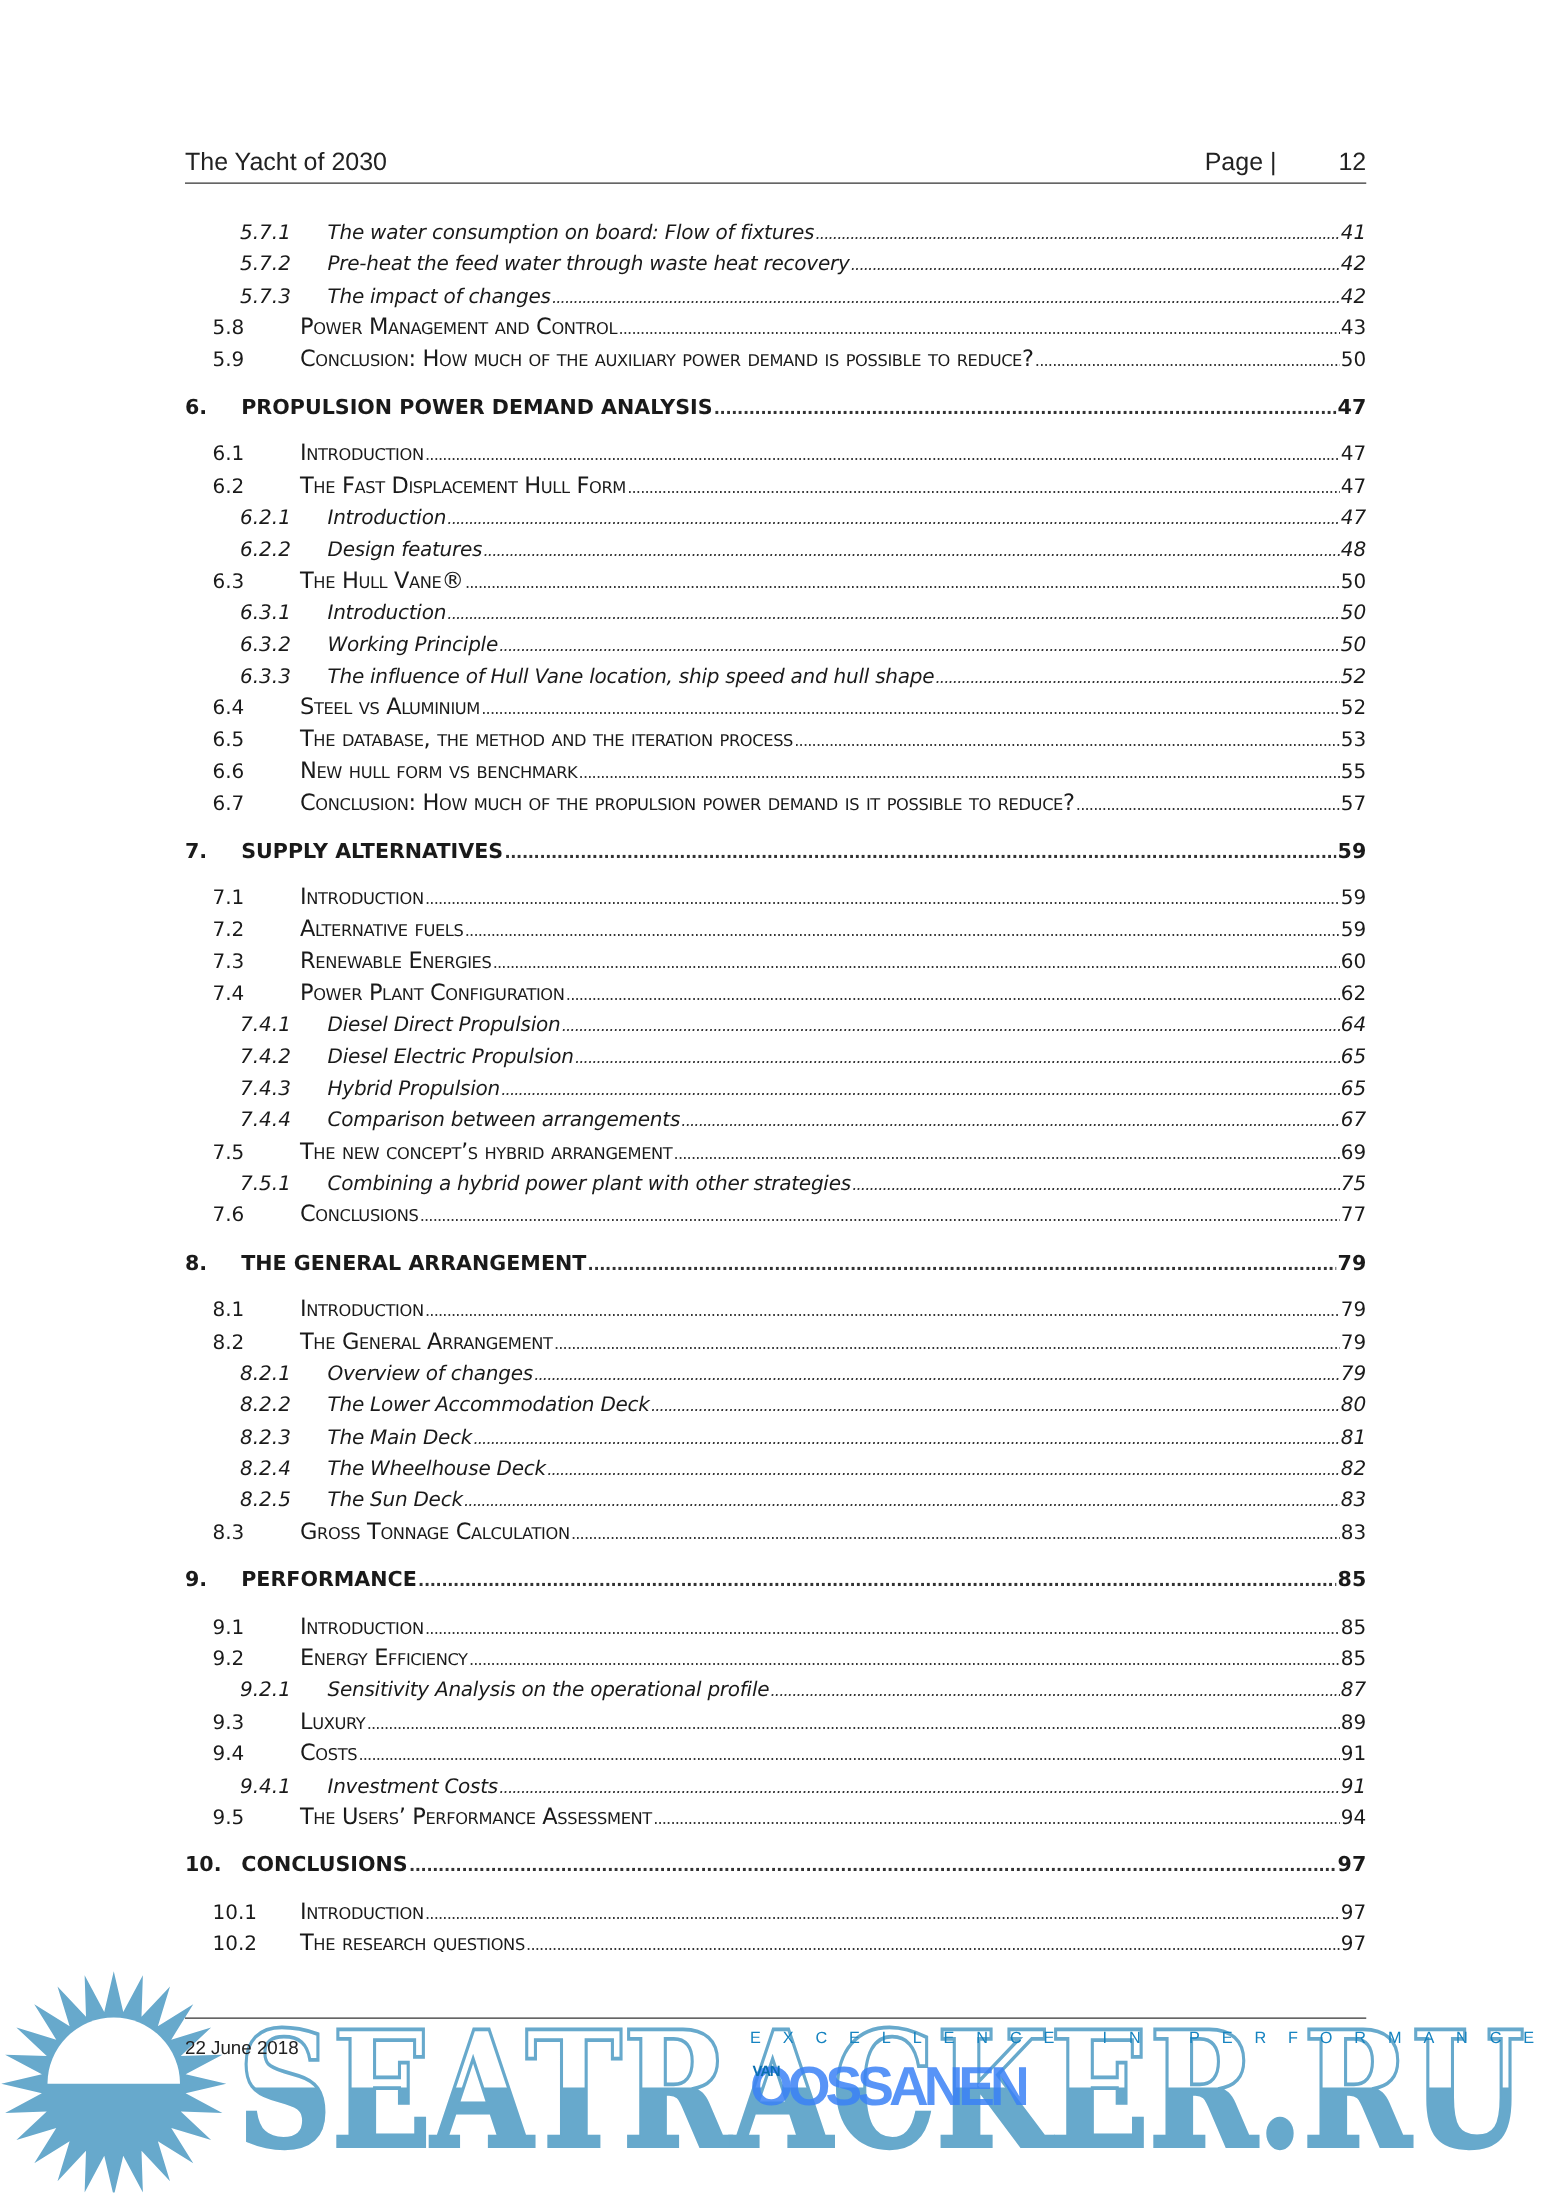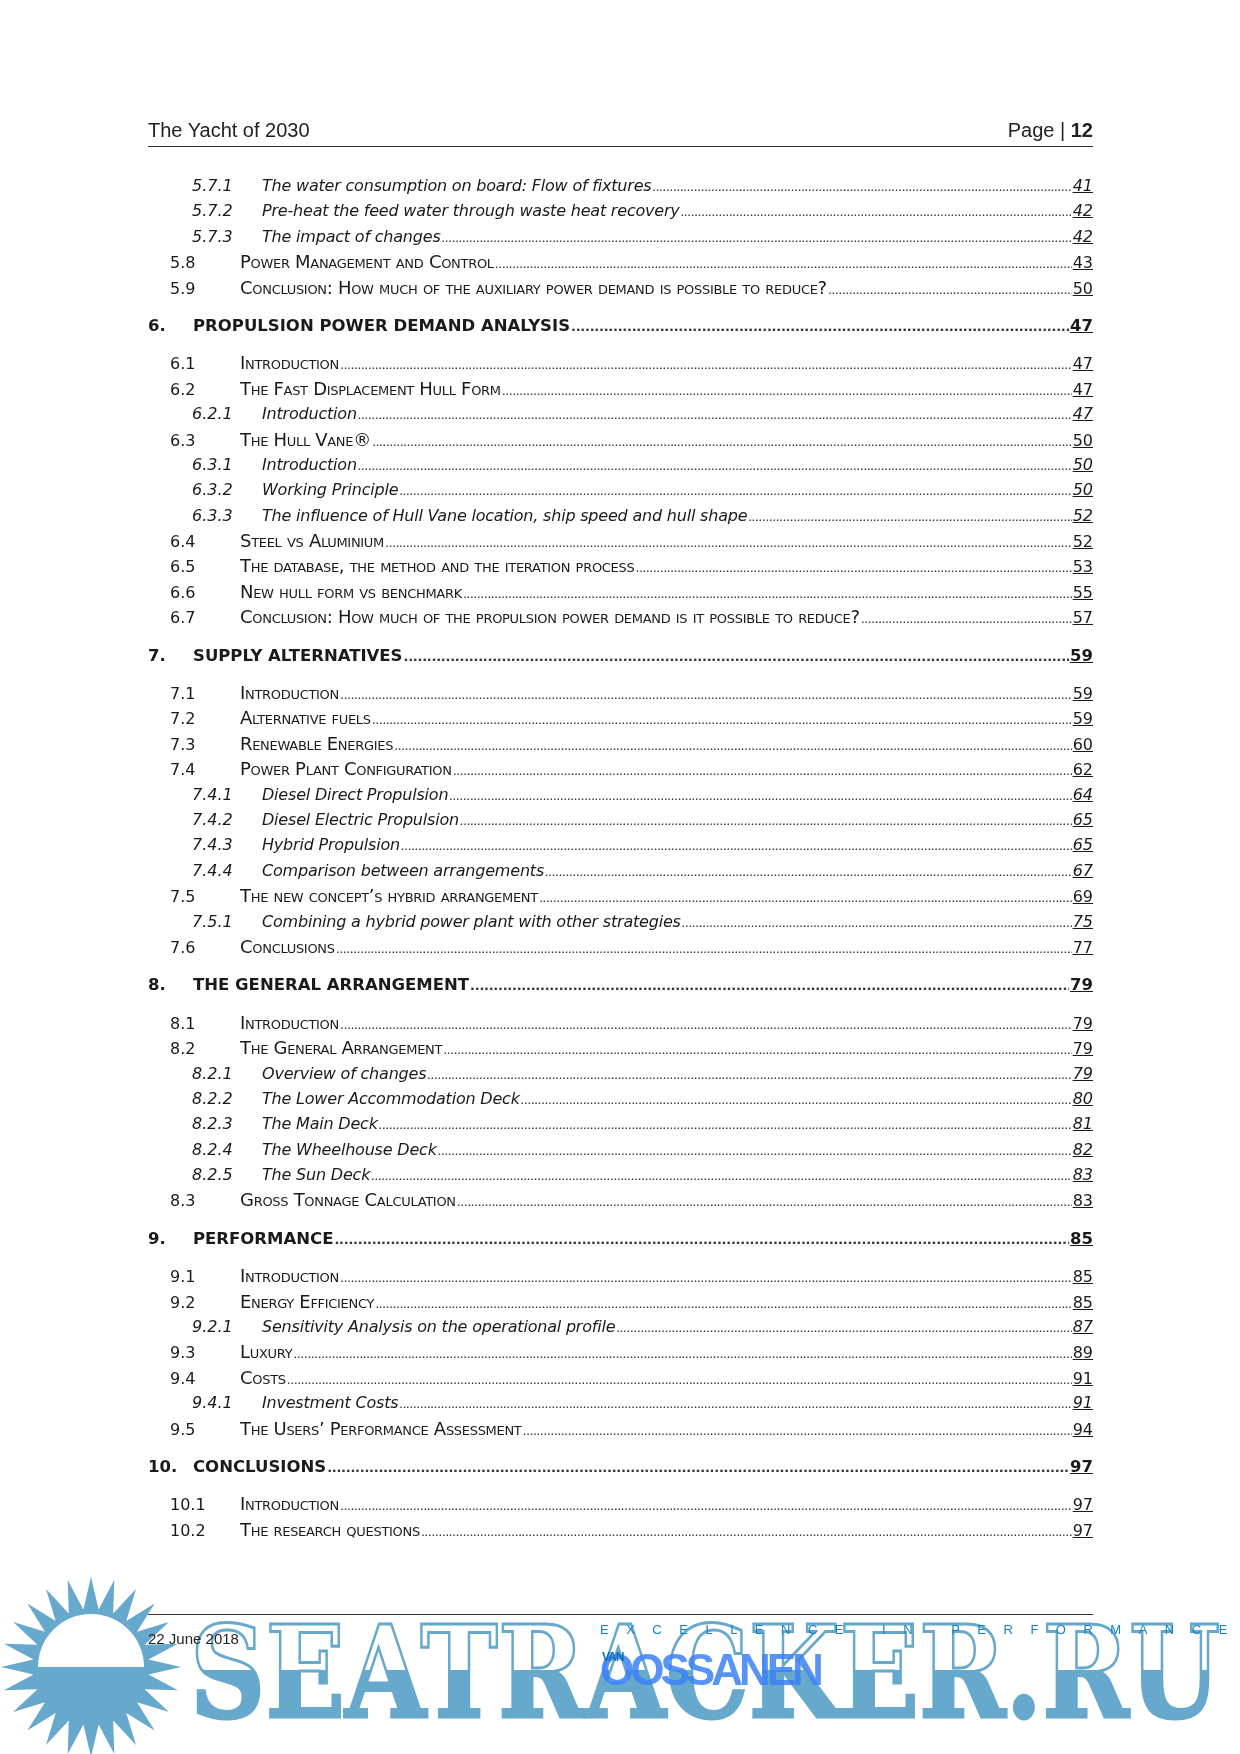--- a/index.html
+++ b/index.html
@@ -1,28 +1,28 @@
 <!DOCTYPE html>
 <html><head>
 <meta charset="utf-8">
 <style>
   html, body { margin: 0; padding: 0; background: #ffffff; }
   body { width: 1240px; height: 1754px; position: relative; overflow: hidden; font-family: "Liberation Sans", sans-serif; color: #1a1a1a; }
   .page-header { position: absolute; left: 148px; top: 116px; width: 945px; height: 30px; border-bottom: 1.5px solid #333; }
   .page-header .title { position: absolute; left: 0; top: 3px; font-size: 20px; font-family: "Liberation Sans", sans-serif; color: #222; }
   .page-header .pageno { position: absolute; right: 0; top: 3px; font-size: 20px; color: #222; }
-  .page-header .pageno b { font-weight: bold; }
+  .page-header .pageno b { font-weight: normal; margin-left: 44px; }
 
   .toc { position: absolute; left: 148px; top: 173px; width: 945px; font-family: "DejaVu Sans", sans-serif; }
   .row { position: relative; height: 25.4px; line-height: 25.4px; font-size: 16px; display: flex; align-items: baseline; white-space: nowrap; }
   .row .num { flex: 0 0 auto; }
   .row .title { flex: 0 0 auto; }
   .row .dots { flex: 1 1 auto; overflow: hidden; margin: 0 1px; position: relative; top: 0; }
   .row .dots::before { content: ". . . . . . . . . . . . . . . . . . . . . . . . . . . . . . . . . . . . . . . . . . . . . . . . . . . . . . . . . . . . . . . . . . . . . . . . . . . . . . . . . . . . . . . . . . . . . . . . . . . . . . . . . . . . . . . . . . . . . . . . . . . . . . . . . . . . . . . . . . . . . . . . . . . . . . . . . . . . . . . . . . . . . . . . . . . . . . . . . . . . . . . . . . . . . . . . . . . . . . . . . . . . . . . . . . . . . . . . . . . . . . . . . . . . . . . . . . . . . . . . . . . . . . . . . . . . . . . . . . . . . . . . . . . . . . . . . . . . . . . . . . . . . . . . . . . . . . . . . . . . . . . . . . . . . . . . . . . . . . . . . . . . . . . . . ."; letter-spacing: -2.4px; color: #333; font-size: 13px; }
-  .row .pg { flex: 0 0 auto; text-align: left; text-decoration: underline; }
+  .row .pg { flex: 0 0 auto; text-align: left; }
 
   .row.l1 .num { width: 45px; }
   .row.l2 { padding-left: 22px; }
   .row.l2 .num { width: 70px; }
   .row.l2 .title { font-variant: small-caps; font-size: 18px; letter-spacing: -0.3px; }
   .row.l3 { padding-left: 44px; font-style: italic; }
   .row.l3 .num { width: 70px; }
   .row.l3 .title { font-size: 16px; letter-spacing: -0.2px; }
   .row.l3 .pg { font-style: italic; }
 
@@ -93,20 +93,26 @@
       <span class="num">6.2</span>
       <span class="title">The Fast Displacement Hull Form</span>
       <span class="dots"></span>
       <span class="pg">47</span>
     </div>
     <div class="row l3">
       <span class="num">6.2.1</span>
       <span class="title">Introduction</span>
       <span class="dots"></span>
       <span class="pg">47</span>
+    </div>
+    <div class="row l3">
+      <span class="num">6.2.2</span>
+      <span class="title">Design features</span>
+      <span class="dots"></span>
+      <span class="pg">48</span>
     </div>
     <div class="row l2">
       <span class="num">6.3</span>
       <span class="title">The Hull Vane®</span>
       <span class="dots"></span>
       <span class="pg">50</span>
     </div>
     <div class="row l3">
       <span class="num">6.3.1</span>
       <span class="title">Introduction</span>

